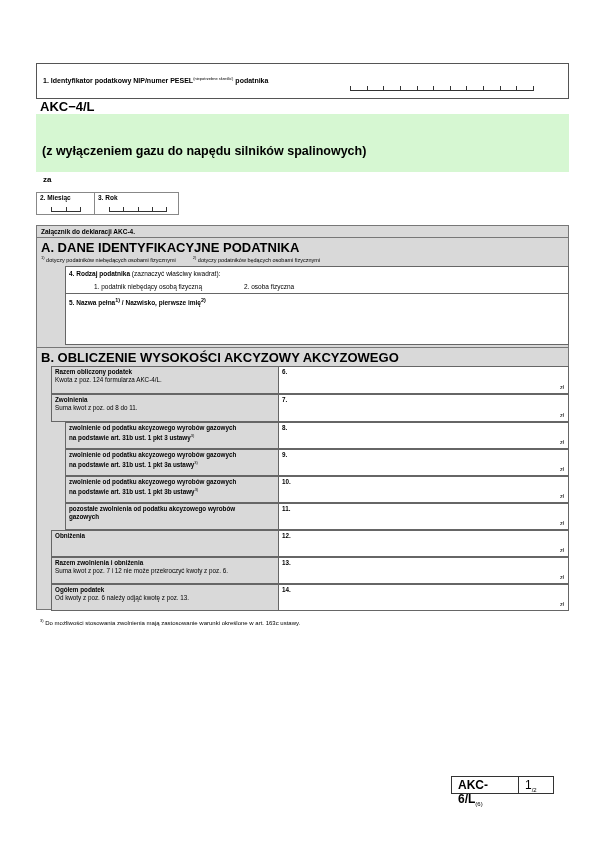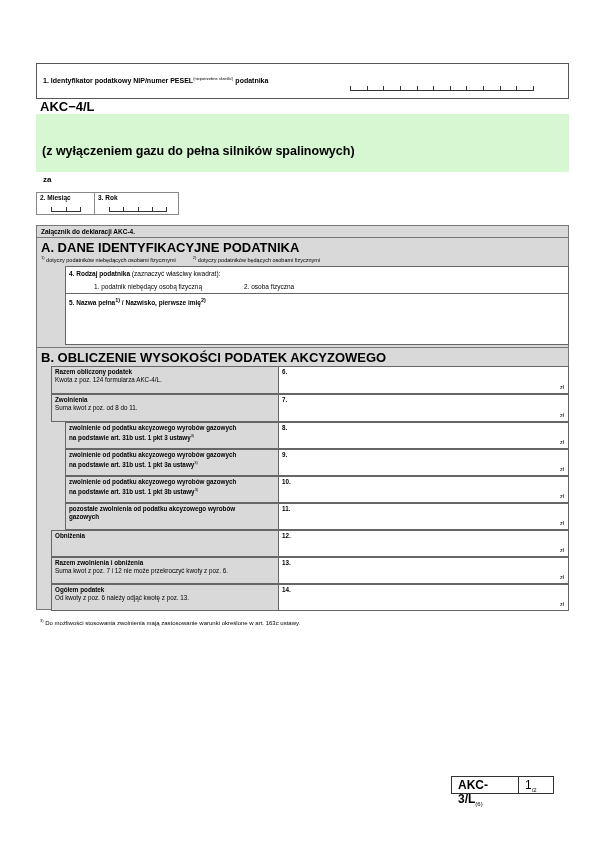--- a/index.html
+++ b/index.html
@@ -63,21 +63,21 @@
       <i style="left: 133.091px;"></i>
       <i style="left: 149.727px;"></i>
       <i style="left: 166.364px;"></i>
       <i style="left: 183px;"></i>
     </div>
 </div>
 
 <div class="abs form-code">AKC−4/L</div>
 
 <div class="abs green">
-  <div class="t2">(z wyłączeniem gazu do pełna silników spalinowych)</div>
+  <div class="t2">(z wyłączeniem gazu do napędu silników spalinowych)</div>
 </div>
 
 <div class="abs za">za</div>
 
 <div class="abs period">
   <div class="cell" style="left:0; width:58px; border-right:1px solid #888;">
     <div class="lbl">2. Miesiąc</div>
     <div class="comb" id="comb-month" style="left:14px; top:12px; width:30px;">
         <i style="left: 0px;"></i>
         <i style="left: 14.5px;"></i>
@@ -111,21 +111,21 @@
     <div class="fld-label"><b>4. Rodzaj podatnika</b><span> (zaznaczyć właściwy kwadrat):</span></div>
     <div class="opt" style="left:28px;">1. podatnik niebędący osobą fizyczną</div>
     <div class="opt" style="left:178px;">2. osoba fizyczna</div>
   </div>
   <div class="white" style="left:28px; top:67px; width:504px; height:52px;">
     <div class="fld-label"><b><span>5. Nazwa pełna</span><sup>1)</sup><span> / Nazwisko, pierwsze imię</span><sup>2)</sup></b></div>
   </div>
 
   <div class="hline" style="left:0; top:121px; width:531px;"></div>
 
-  <div class="sec-title" style="top:124px;">B. OBLICZENIE WYSOKOŚCI PODATEK AKCYZOWEGO</div>
+  <div class="sec-title" style="top:124px;">B. OBLICZENIE WYSOKOŚCI AKCYZOWY AKCYZOWEGO</div>
 
   <div id="b-rows">
       <div class="row" style="left: 14px; top: 140px; width: 518px; height: 28px;">
         <div class="lcell" style="width: 228px;">
           <div class="title">Razem obliczony podatek</div>
           <div class="sub">Kwota z poz. 124 formularza AKC-4/L.</div>
         </div>
         <div class="rcell" style="left: 228px; width: 290px;">
           <div class="num">6.</div>
           <div class="unit">zł</div>
@@ -211,15 +211,15 @@
         </div>
       </div>
     </div>
 </div>
 
 <div class="abs footnote">
   <sup>3)</sup><span> Do możliwości stosowania zwolnienia mają zastosowanie warunki określone w art. 163c ustawy.</span>
 </div>
 
 <div class="abs pager">
-  <div class="p1"><span>AKC-3/L</span><sub>(6)</sub></div>
+  <div class="p1"><span>AKC-6/L</span><sub>(6)</sub></div>
   <div class="p2"><span>1</span><sub>/2</sub></div>
 </div>
 
 </body></html>

